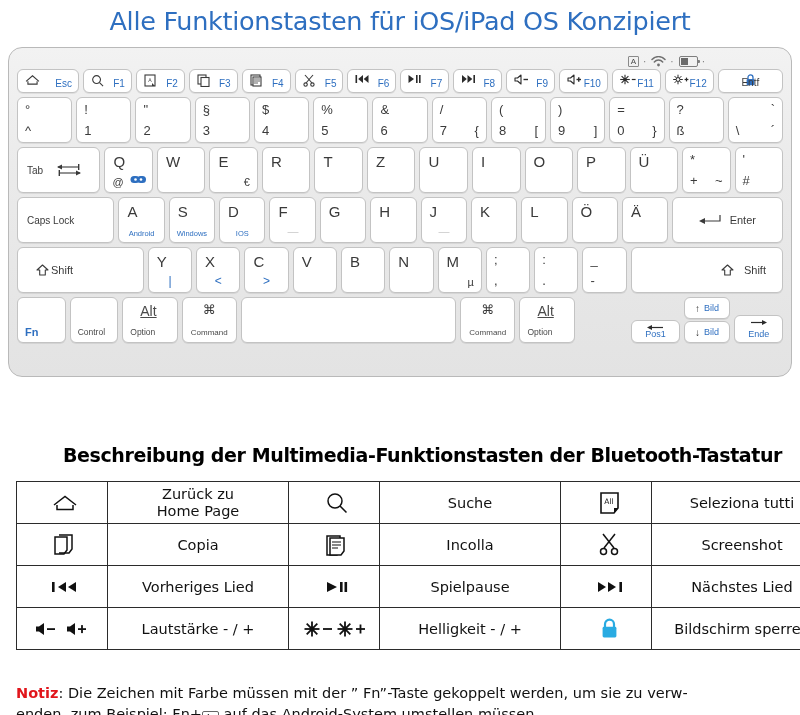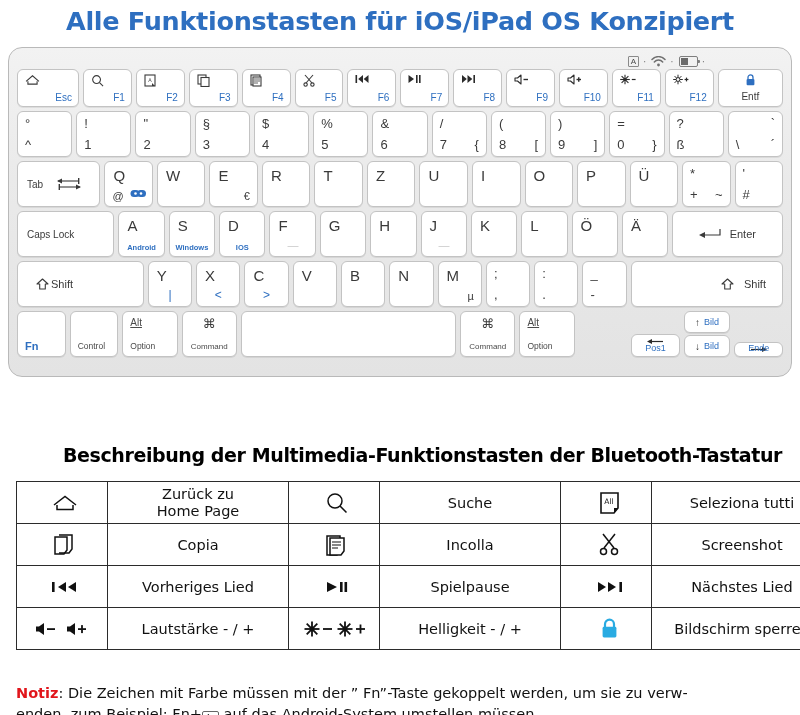--- a/index.html
+++ b/index.html
@@ -12,21 +12,21 @@
     height: 715px;
     font-family: "Liberation Sans", sans-serif;
     color: #000;
     position: relative;
     overflow: hidden;
   }
 
   
   .page-title {
     font-family: "DejaVu Sans", sans-serif;
-    font-weight: bold;
+    font-weight: normal;
     font-size: 25.5px;
     color: #2E6FC0;
     letter-spacing: -0.3px;
     text-align: center;
     padding: 4px 0 0 0;
     line-height: 34px;
     white-space: nowrap;
   }
 
   
@@ -87,46 +87,46 @@
   }
   .key {
     background: #fff;
     border: 1px solid #c3c3c3;
     border-radius: 6px;
     box-sizing: border-box;
     position: relative;
     flex: 1 1 0;
     box-shadow: 0 1px 0 rgba(0,0,0,0.07);
   }
-  .key.fn-key   { height: 38px; }
+  .key.fn-key   { height: 24px; }
   .key.std      { height: 46px; }
   .key.bottom   { height: 46px; }
   .tl { position:absolute; left:7px; top:4px;  font-size:13px; color:#3a3a3a; }
   .bl { position:absolute; left:7px; bottom:4px; font-size:13px; color:#3a3a3a; }
   .br { position:absolute; right:7px; bottom:4px; font-size:13px; color:#3a3a3a; }
   .tr { position:absolute; right:7px; top:4px; font-size:13px; color:#3a3a3a; }
   .bc { position:absolute; left:0; right:0; bottom:4px; text-align:center; font-size:9px; color:#4a4a4a;margin-top:19px; }
   .tc { position:absolute; left:0; right:0; top:4px; text-align:center; font-size:12px; color:#3a3a3a; }
   .blue { color:#2E6FC0; }
   .sub-os {
     position:absolute; left:0; right:0; bottom:4px; text-align:center;
-    font-size:7.5px; font-weight:bold; color:#2E6FC0;
+    font-size:7.5px; font-weight:normal; color:#2E6FC0;
   }
   .big-letter {
     position:absolute; left:8px; top:5px; font-size:15px; color:#3a3a3a;
   }
   .fnlabel {
     position:absolute; right:6px; bottom:3px;
     font-size:10px; color:#2E6FC0;
   }
   .fnicon {
     position:absolute; left:7px; top:4px;
     font-size:11px; color:#3a3a3a; line-height:12px;
   }
-  .modlabel-tl { position:absolute; left:7px; top:5px; font-size:10px; color:#4a4a4a;text-decoration:underline;}
+  .modlabel-tl { position:absolute; left:17px; top:5px; font-size:14px; color:#4a4a4a;text-decoration:underline;}
   .modlabel-bl { position:absolute; left:7px; bottom:5px; font-size:8.5px; color:#4a4a4a;}
   .modlabel-bc { position:absolute; left:0; right:0; bottom:5px; text-align:center; font-size:8px; color:#4a4a4a;}
   .modlabel-tc { position:absolute; left:0; right:0; top:4px; text-align:center; font-size:12px; color:#3a3a3a;}
   .cmd { font-size:13px; }
   .label-left { position:absolute; left:9px; top:50%; transform:translateY(-50%); font-size:10px; color:#3a3a3a; }
 
   .dkey { display:flex; flex-direction:column; gap:2px; }
   .dkey .key { height: 21px; }
   .arrowlabel { position:absolute; inset:0; display:flex; align-items:center; justify-content:center; gap:4px; font-size:9px; color:#2E6FC0;}
   .arrowglyph { color:#2b2b2b; font-size:10px; }
@@ -660,21 +660,21 @@
           <span>Bild</span>
         </span>
       </div>
       <div class="key">
         <span class="arrowlabel">
           <span class="arrowglyph">↓</span>
           <span>Bild</span>
         </span>
       </div>
     </div>
-    <div class="key bottom" style="flex:1.4 1 0;height:15px;align-self:flex-end">
+    <div class="key bottom" style="flex:1.4 1 0;height:28px;align-self:flex-end">
       <span style="position:absolute;left:0;right:0;top:3px;text-align:center">
         <svg width="18" height="7" viewBox="0 0 18 7" style="margin:0 auto">
             <line x1="1" y1="3.5" x2="15" y2="3.5" stroke="#2b2b2b" stroke-width="1.2"></line>
             <path d="M17 3.5 L12 1 L12 6 Z" fill="#2b2b2b"></path>
           </svg>
       </span>
       <span class="bc blue" style="bottom:3px;font-size:9px">Ende</span>
     </div>
   </div>
 </div>

